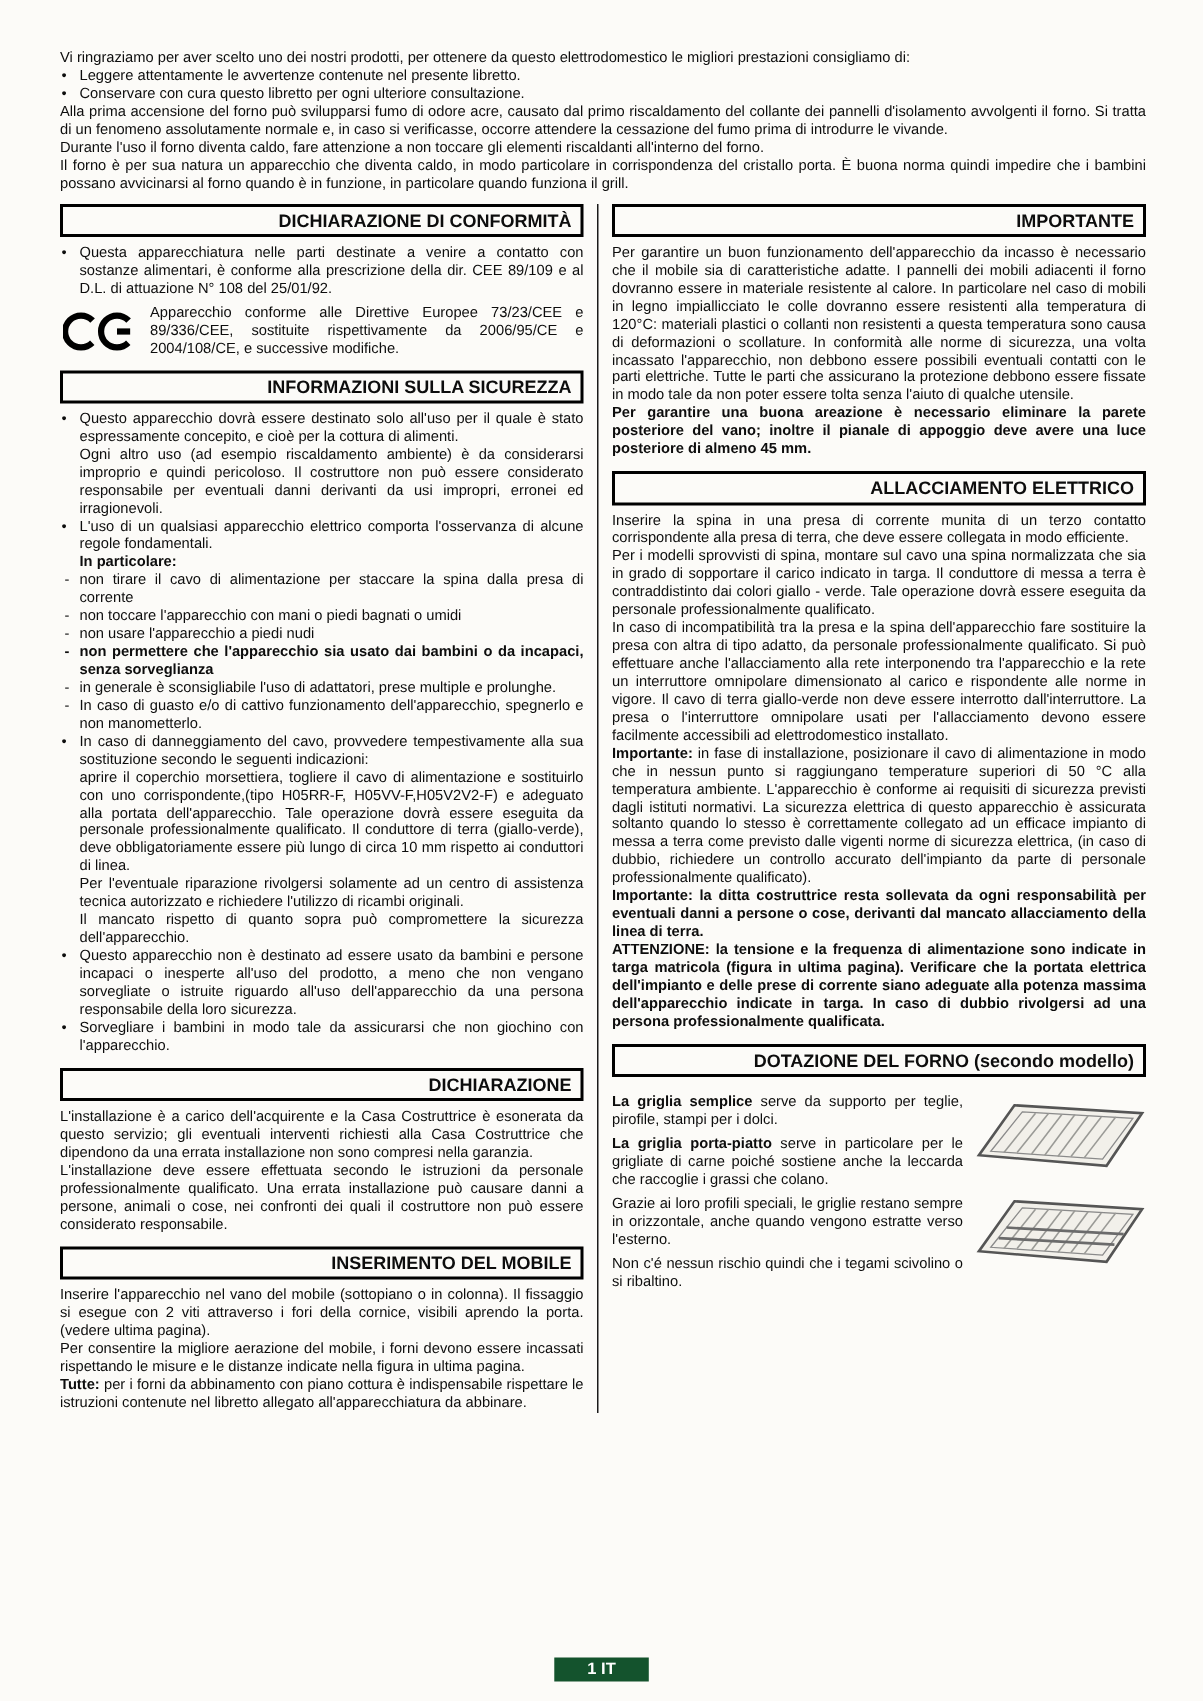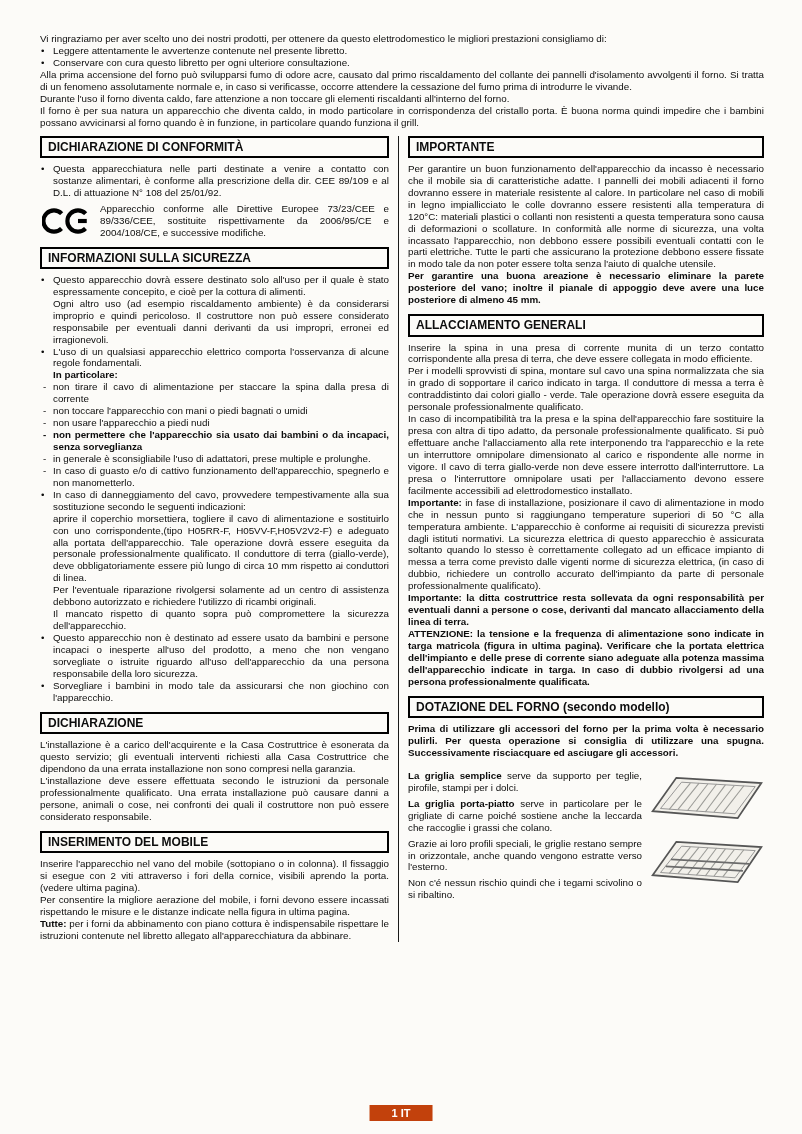--- a/index.html
+++ b/index.html
@@ -12,40 +12,40 @@
     border:2px solid #000;font-weight:bold;font-size:15px;letter-spacing:.3px;
     padding:4px 8px;margin-bottom:9px;
   }
   .intro{font-size:9.8px;line-height:1.22;text-align:justify}
   .cols{display:flex;margin-top:7px}
   .col{font-size:9.8px;line-height:1.22;text-align:justify}
   .col-left{flex:0 0 349px;padding-right:9px}
   .col-right{flex:1;padding-left:9px;border-left:1px solid #1a1a1a}
   .hdr{
     border:2px solid #000;font-weight:bold;font-size:12px;line-height:1.2;
-    padding:2px 6px;margin:8px 0 5px;text-align:left;
+    padding:2px 6px;margin:8px 0 5px;text-align:right;
   }
   .col .hdr:first-child{margin-top:0}
   .para{position:relative;margin:0}
   .para.b,.para.d,.para.c{padding-left:13px}
   .para .marker{position:absolute;left:1px;top:0}
   .para.d .marker{left:3px}
   .para.bold{font-weight:bold}
   .para.gap{margin-top:11px}
   .ce-row{display:flex;align-items:flex-start;margin:4px 0 4px}
   .ce-mark{flex:0 0 48px;margin:3px 10px 0 2px}
   .ce-text{flex:1;font-size:9.8px;line-height:1.22;text-align:justify}
   .dotazione-flow{margin-top:2px}
   .dotazione-flow::after{content:"";display:block;clear:both}
   .grilles{float:right;width:114px;margin:2px 0 4px 8px;display:flex;flex-direction:column;gap:12px}
   .grilles svg{display:block}
   .dotazione-flow .para{margin-bottom:4px}
   .footer-badge{
     position:absolute;left:50%;transform:translateX(-50%);bottom:13px;
-    background:#c2410c;color:#fff;font-weight:bold;font-size:11px;padding:2px 22px;
+    background:#14532d;color:#fff;font-weight:bold;font-size:11px;padding:2px 22px;
   }
 </style>
 </head>
 <body>
 
 <div class="page">
 
 
   <div class="intro">
       <div class="para p">Vi ringraziamo per aver scelto uno dei nostri prodotti, per ottenere da questo elettrodomestico le migliori prestazioni consigliamo di:</div>
@@ -80,21 +80,21 @@
           <div class="para b"><span class="marker">•</span>L'uso di un qualsiasi apparecchio elettrico comporta l'osservanza di alcune regole fondamentali.</div>
           <div class="para c bold">In particolare:</div>
           <div class="para d"><span class="marker">-</span>non tirare il cavo di alimentazione per staccare la spina dalla presa di corrente</div>
           <div class="para d"><span class="marker">-</span>non toccare l'apparecchio con mani o piedi bagnati o umidi</div>
           <div class="para d"><span class="marker">-</span>non usare l'apparecchio a piedi nudi</div>
           <div class="para d bold"><span class="marker">-</span>non permettere che l'apparecchio sia usato dai bambini o da incapaci, senza sorveglianza</div>
           <div class="para d"><span class="marker">-</span>in generale è sconsigliabile l'uso di adattatori, prese multiple e prolunghe.</div>
           <div class="para d"><span class="marker">-</span>In caso di guasto e/o di cattivo funzionamento dell'apparecchio, spegnerlo e non manometterlo.</div>
           <div class="para b"><span class="marker">•</span>In caso di danneggiamento del cavo, provvedere tempestivamente alla sua sostituzione secondo le seguenti indicazioni:</div>
           <div class="para c">aprire il coperchio morsettiera, togliere il cavo di alimentazione e sostituirlo con uno corrispondente,(tipo H05RR-F, H05VV-F,H05V2V2-F) e adeguato alla portata dell'apparecchio. Tale operazione dovrà essere eseguita da personale professionalmente qualificato. Il conduttore di terra (giallo-verde), deve obbligatoriamente essere più lungo di circa 10 mm rispetto ai conduttori di linea.</div>
-          <div class="para c">Per l'eventuale riparazione rivolgersi solamente ad un centro di assistenza debbono autorizzato e richiedere l'utilizzo di ricambi originali.</div>
+          <div class="para c">Per l'eventuale riparazione rivolgersi solamente ad un centro di assistenza tecnica autorizzato e richiedere l'utilizzo di ricambi originali.</div>
           <div class="para c">Il mancato rispetto di quanto sopra può compromettere la sicurezza dell'apparecchio.</div>
           <div class="para b"><span class="marker">•</span>Questo apparecchio non è destinato ad essere usato da bambini e persone incapaci o inesperte all'uso del prodotto, a meno che non vengano sorvegliate o istruite riguardo all'uso dell'apparecchio da una persona responsabile della loro sicurezza.</div>
           <div class="para b"><span class="marker">•</span>Sorvegliare i bambini in modo tale da assicurarsi che non giochino con l'apparecchio.</div>
         </div>
 
       <div class="hdr">DICHIARAZIONE</div>
       <div>
           <div class="para p">L'installazione è a carico dell'acquirente e la Casa Costruttrice è esonerata da questo servizio; gli eventuali interventi richiesti alla Casa Costruttrice che dipendono da una errata installazione non sono compresi nella garanzia.</div>
           <div class="para p">L'installazione deve essere effettuata secondo le istruzioni da personale professionalmente qualificato. Una errata installazione può causare danni a persone, animali o cose, nei confronti dei quali il costruttore non può essere considerato responsabile.</div>
         </div>
@@ -109,34 +109,31 @@
     </div>
 
     <div class="col col-right">
 
       <div class="hdr">IMPORTANTE</div>
       <div>
           <div class="para p">Per garantire un buon funzionamento dell'apparecchio da incasso è necessario che il mobile sia di caratteristiche adatte. I pannelli dei mobili adiacenti il forno dovranno essere in materiale resistente al calore. In particolare nel caso di mobili in legno impiallicciato le colle dovranno essere resistenti alla temperatura di 120°C: materiali plastici o collanti non resistenti a questa temperatura sono causa di deformazioni o scollature. In conformità alle norme di sicurezza, una volta incassato l'apparecchio, non debbono essere possibili eventuali contatti con le parti elettriche. Tutte le parti che assicurano la protezione debbono essere fissate in modo tale da non poter essere tolta senza l'aiuto di qualche utensile.</div>
           <div class="para p bold">Per garantire una buona areazione è necessario eliminare la parete posteriore del vano; inoltre il pianale di appoggio deve avere una luce posteriore di almeno 45 mm.</div>
         </div>
 
-      <div class="hdr">ALLACCIAMENTO GENERALI</div>
+      <div class="hdr">ALLACCIAMENTO ELETTRICO</div>
       <div>
           <div class="para p">Inserire la spina in una presa di corrente munita di un terzo contatto corrispondente alla presa di terra, che deve essere collegata in modo efficiente.</div>
           <div class="para p">Per i modelli sprovvisti di spina, montare sul cavo una spina normalizzata che sia in grado di sopportare il carico indicato in targa. Il conduttore di messa a terra è contraddistinto dai colori giallo - verde. Tale operazione dovrà essere eseguita da personale professionalmente qualificato.</div>
           <div class="para p">In caso di incompatibilità tra la presa e la spina dell'apparecchio fare sostituire la presa con altra di tipo adatto, da personale professionalmente qualificato. Si può effettuare anche l'allacciamento alla rete interponendo tra l'apparecchio e la rete un interruttore omnipolare dimensionato al carico e rispondente alle norme in vigore. Il cavo di terra giallo-verde non deve essere interrotto dall'interruttore. La presa o l'interruttore omnipolare usati per l'allacciamento devono essere facilmente accessibili ad elettrodomestico installato.</div>
           <div class="para p"><b>Importante:</b> in fase di installazione, posizionare il cavo di alimentazione in modo che in nessun punto si raggiungano temperature superiori di 50 °C alla temperatura ambiente. L'apparecchio è conforme ai requisiti di sicurezza previsti dagli istituti normativi. La sicurezza elettrica di questo apparecchio è assicurata soltanto quando lo stesso è correttamente collegato ad un efficace impianto di messa a terra come previsto dalle vigenti norme di sicurezza elettrica, (in caso di dubbio, richiedere un controllo accurato dell'impianto da parte di personale professionalmente qualificato).</div>
           <div class="para p bold"><b>Importante:</b> la ditta costruttrice resta sollevata da ogni responsabilità per eventuali danni a persone o cose, derivanti dal mancato allacciamento della linea di terra.</div>
           <div class="para p bold"><b>ATTENZIONE:</b> la tensione e la frequenza di alimentazione sono indicate in targa matricola (figura in ultima pagina). Verificare che la portata elettrica dell'impianto e delle prese di corrente siano adeguate alla potenza massima dell'apparecchio indicate in targa. In caso di dubbio rivolgersi ad una persona professionalmente qualificata.</div>
         </div>
 
       <div class="hdr">DOTAZIONE DEL FORNO (secondo modello)</div>
-      <div>
-          <div class="para p bold">Prima di utilizzare gli accessori del forno per la prima volta è necessario pulirli. Per questa operazione si consiglia di utilizzare una spugna. Successivamente risciacquare ed asciugare gli accessori.</div>
-        </div>
 
       <div class="dotazione-flow">
         <div class="grilles">
           <svg width="114" height="52" viewBox="0 0 130 58" aria-hidden="true">
             <path d="M30 6 L127 12 L100 52 L3 44 Z" fill="#f2f0ea" stroke="#555" stroke-width="2"></path>
             <path d="M36 11 L120 16 L97 47 L12 41 Z" fill="none" stroke="#8a8a8a" stroke-width="1"></path>
             <g stroke="#9a9a96" stroke-width="1.2">
               <line x1="46" y1="12" x2="22" y2="42"></line>
               <line x1="56" y1="12" x2="32" y2="42"></line>
               <line x1="66" y1="13" x2="43" y2="43"></line>

